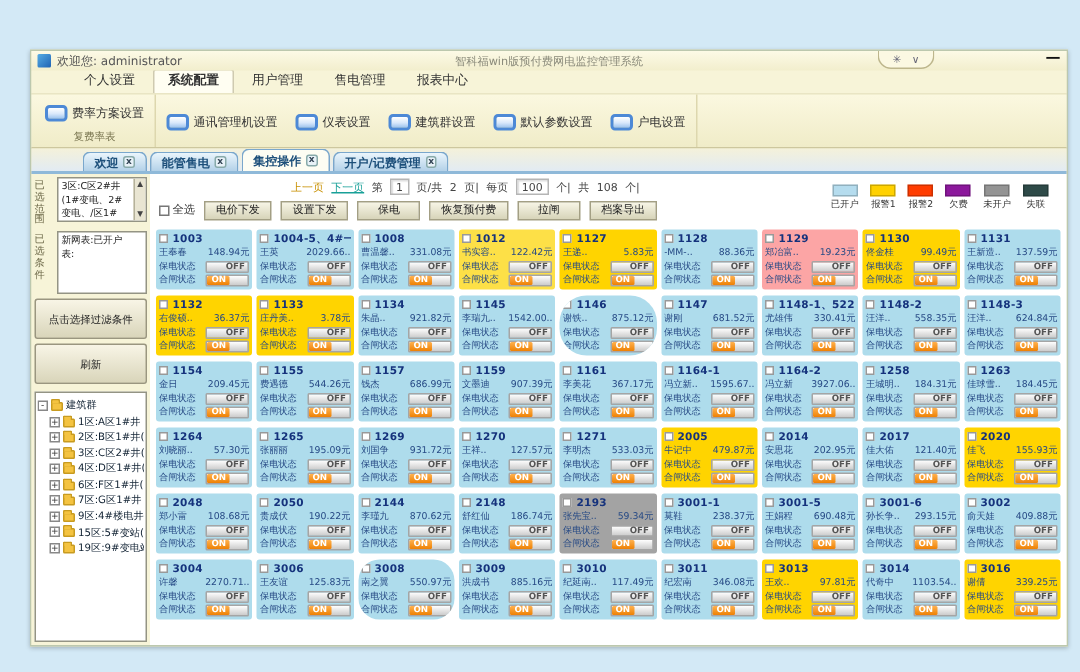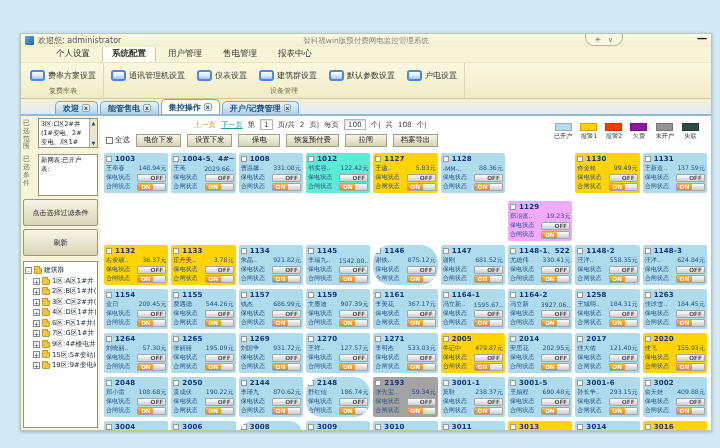--- a/index.html
+++ b/index.html
@@ -125,21 +125,20 @@
   </span>
             <span class="rbtn">
     <span class="ricon"></span>
     <span class="rb-label">默认参数设置</span>
   </span>
             <span class="rbtn">
     <span class="ricon"></span>
     <span class="rb-label">户电设置</span>
   </span>
           </div>
-    <div class="rg-label">设备管理</div>
   </div>
       </div>
 
     <div class="doctabs" id="doc-tabs">
         <span class="dtab">
     <span class="t">欢迎</span>
     <span class="x">x</span>
   </span>
         <span class="dtab">
     <span class="t">能管售电</span>
@@ -351,21 +350,21 @@
                   <i class="offtxt">OFF</i>
                 </span>
     </div>
     <div class="c-status">
       <span class="lbl-switch">合闸状态</span>
       <span class="toggle on">
                   <i class="ontxt">ON</i>
                 </span>
     </div>
   </div>
-            <div class="card" style="background: #5eead4;">
+            <div class="card" style="background: #fde047;">
     <div class="c-head">
       <span class="cb"></span>
       <span class="cid">1012</span>
     </div>
     <div class="c-row">
       <span class="cname">书实容..</span>
       <span class="camt">122.42元</span>
     </div>
     <div class="c-status">
       <span class="lbl-power">保电状态</span>
@@ -417,21 +416,21 @@
                   <i class="offtxt">OFF</i>
                 </span>
     </div>
     <div class="c-status">
       <span class="lbl-switch">合闸状态</span>
       <span class="toggle on">
                   <i class="ontxt">ON</i>
                 </span>
     </div>
   </div>
-            <div class="card" style="background: #f0abfc; margin-top: 48px;">
+            <div class="card" style="background: #fca5a5;">
     <div class="c-head">
       <span class="cb"></span>
       <span class="cid">1129</span>
     </div>
     <div class="c-row">
       <span class="cname">郑冶富..</span>
       <span class="camt">19.23元</span>
     </div>
     <div class="c-status">
       <span class="lbl-power">保电状态</span>
@@ -1143,21 +1142,21 @@
                   <i class="offtxt">OFF</i>
                 </span>
     </div>
     <div class="c-status">
       <span class="lbl-switch">合闸状态</span>
       <span class="toggle on">
                   <i class="ontxt">ON</i>
                 </span>
     </div>
   </div>
-            <div class="card" style="background: rgb(174, 220, 236); border-radius: 16px;">
+            <div class="card" style="background: rgb(174, 220, 236);">
     <div class="c-head">
       <span class="cb"></span>
       <span class="cid">2148</span>
     </div>
     <div class="c-row">
       <span class="cname">舒红仙</span>
       <span class="camt">186.74元</span>
     </div>
     <div class="c-status">
       <span class="lbl-power">保电状态</span>

